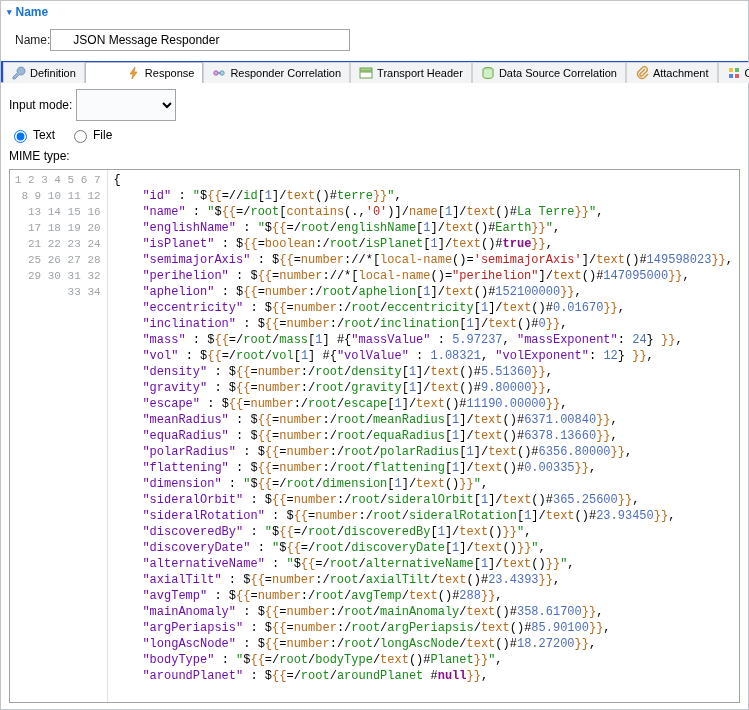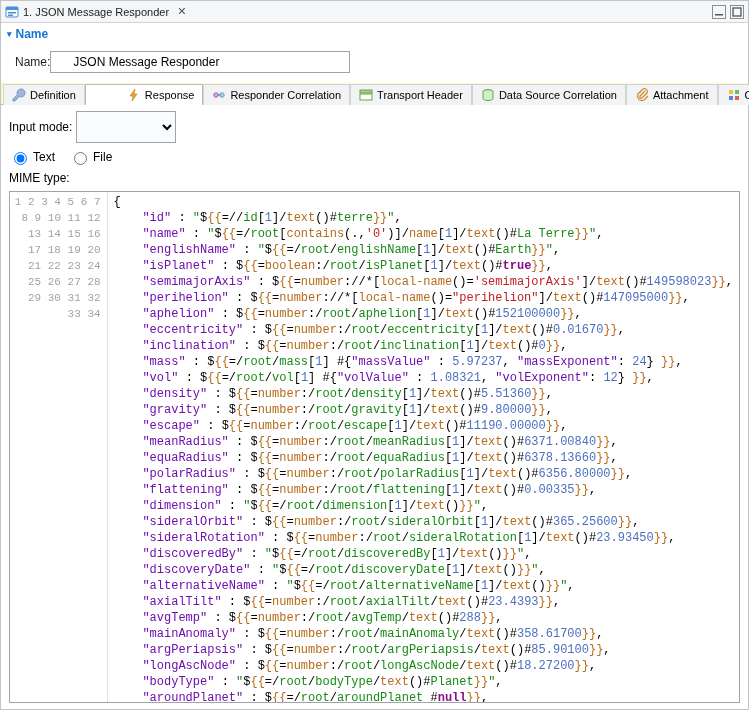--- a/index.html
+++ b/index.html
@@ -27,21 +27,21 @@
   }
   .section-hdr .tri { font-size: 9px; color: #1976d2; margin-right: 4px; cursor: pointer;}
   .form-row { display: flex; align-items: center; padding: 6px 10px 10px 14px; }
   .form-row label { margin-right: 0; color: #222; }
   .form-row input[type=text] {
     height: 22px; width: 300px; border: 1px solid #a0a4a8; padding: 2px 22px;
     font-family: inherit; font-size: 12px;
   }
   .tabbar {
     display: flex; border-bottom: 1px solid #b8bcc0; padding-left: 2px;
-    align-items: flex-end; gap: 0; background:#fef9c3;
+    align-items: flex-end; gap: 0; background:#1d4ed8;
   }
   .tab {
     display: flex; align-items: center; gap: 4px;
     border: 1px solid #d0d4d8; border-bottom: none;
     padding: 3px 8px; background: #f2f3f4; font-size: 11px;
     position: relative; top: 1px; cursor: pointer; white-space:nowrap;
   }
   .tab.active { background: #fff; border-color: #b8bcc0; z-index: 2; padding-left: 41px; }
   .tabicon { width: 14px; height: 14px; display:inline-flex; align-items:center; justify-content:center; }
   .panel { padding: 6px 8px; display:flex; flex-direction:column; flex:1; min-height:0; }
@@ -68,43 +68,20 @@
   .c-path{ color: #198a19; }
   .c-xp  { color: #c02020; }
   .c-num { color: #4d6fbf; }
   .c-true{ color: #8a0f8a; font-weight:bold;text-align:center;}
   .c-null{ color: #8a0f8a; font-weight:bold;}
 </style>
 </head>
 <body>
 <div class="window">
 
-<div class="titlebar">
-  <span class="ticon">
-    <svg width="14" height="14" viewBox="0 0 14 14">
-          <rect x="1" y="2" width="12" height="10" rx="1" fill="#fff" stroke="#4b8fd6"></rect>
-          <rect x="1" y="2" width="12" height="3" fill="#4b8fd6"></rect>
-          <rect x="3" y="7" width="8" height="1.5" fill="#4b8fd6"></rect>
-          <rect x="3" y="9.5" width="5" height="1.5" fill="#4b8fd6"></rect>
-        </svg>
-  </span>
-  <span class="ttext">1. JSON Message Responder</span>
-  <span class="close-x">✕</span>
-  <span class="spacer"></span>
-  <span class="winbtn" title="Minimize">
-    <svg width="10" height="10" viewBox="0 0 10 10">
-          <rect x="1" y="7" width="8" height="1.5" fill="#555"></rect>
-        </svg>
-  </span>
-  <span class="winbtn" title="Maximize">
-    <svg width="10" height="10" viewBox="0 0 10 10">
-          <rect x="1" y="1" width="8" height="8" fill="none" stroke="#555" stroke-width="1.3"></rect>
-        </svg>
-  </span>
-</div>
 
 <div class="section-hdr">
   <span class="tri">▾</span>
   <span>Name</span>
 </div>
 
 <div class="form-row">
   <label>Name:</label>
   <input type="text" value="JSON Message Responder" style="">
 </div>

